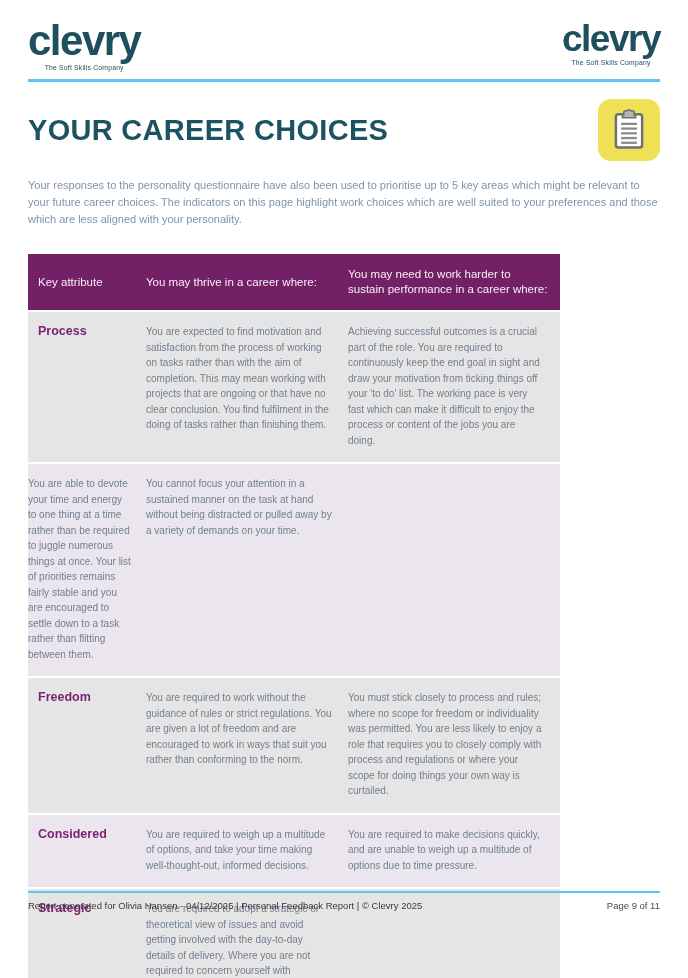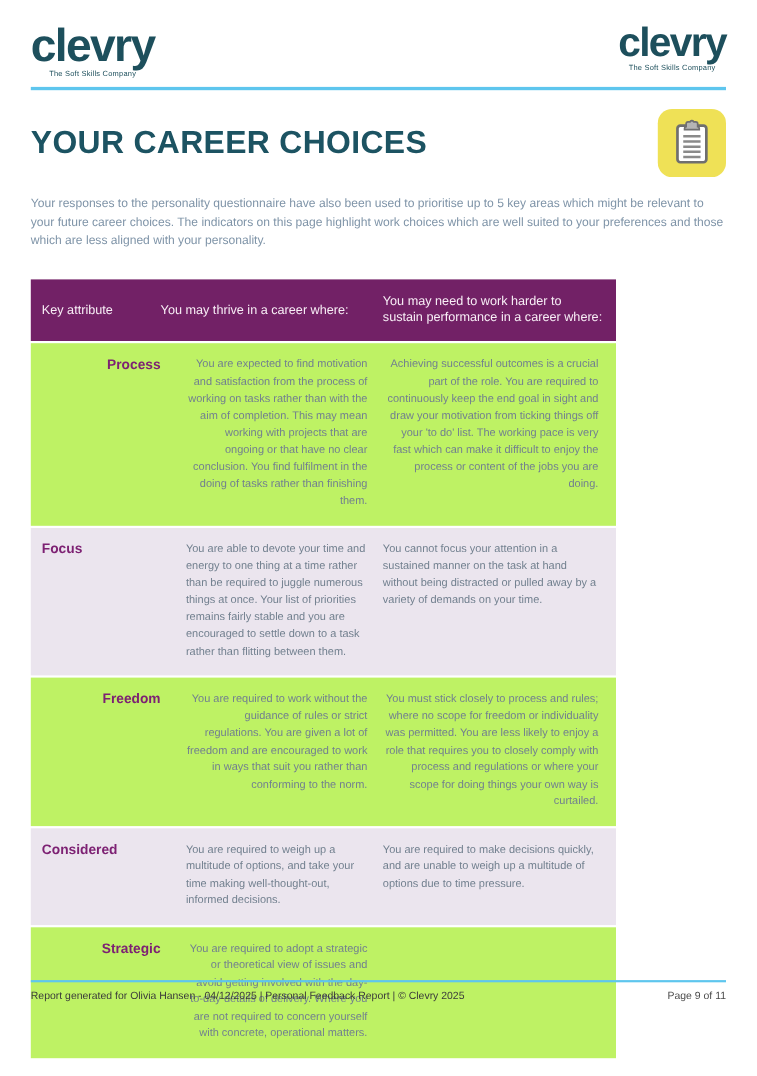--- a/index.html
+++ b/index.html
@@ -88,34 +88,34 @@
     font-size: 11.5px;
   }
   .th-key { padding-left: 10px; }
   .th-harder { max-width: 238px; padding-right: 10px; line-height: 1.35; }
   .trow {
     display: grid;
     grid-template-columns: 118px 202px 1fr;
     margin-top: 2px;
     padding: 12px 0 14px 0;
   }
-  .trow.odd  { background: #bef264; text-align: right; }
+  .trow.odd  { background: #e5e5e5; }
   .trow.even { background: #ebe5ee; }
   .attr {
     color: #7d2173;
     font-weight: 700;
     font-size: 12.5px;
     padding-left: 10px;
   }
   .cell {
     color: #72808f;
     font-size: 10px;
     line-height: 1.55;
   }
-  .cell.thrive { padding-right: 14px; margin-left: 23px; }
+  .cell.thrive { padding-right: 14px; }
   .cell.harder { padding-right: 16px; }
 
   
   .footer {
     position: absolute;
     left: 28px; right: 28px;
     top: 891px;
   }
   .foot-rule { height: 2px; background: #5ec6ee; }
   .foot-text {
@@ -169,21 +169,20 @@
       <div class="th th-harder">You may need to work harder to sustain performance in a career where:</div>
     </div>
 
     <div class="trow odd">
       <div class="attr">Process</div>
       <div class="cell thrive">You are expected to find motivation and satisfaction from the process of working on tasks rather than with the aim of completion. This may mean working with projects that are ongoing or that have no clear conclusion. You find fulfilment in the doing of tasks rather than finishing them.</div>
       <div class="cell harder">Achieving successful outcomes is a crucial part of the role. You are required to continuously keep the end goal in sight and draw your motivation from ticking things off your 'to do' list. The working pace is very fast which can make it difficult to enjoy the process or content of the jobs you are doing.</div>
     </div>
 
     <div class="trow even">
-      <div class="attr">Focus</div>
       <div class="cell thrive">You are able to devote your time and energy to one thing at a time rather than be required to juggle numerous things at once. Your list of priorities remains fairly stable and you are encouraged to settle down to a task rather than flitting between them.</div>
       <div class="cell harder">You cannot focus your attention in a sustained manner on the task at hand without being distracted or pulled away by a variety of demands on your time.</div>
     </div>
 
     <div class="trow odd">
       <div class="attr">Freedom</div>
       <div class="cell thrive">You are required to work without the guidance of rules or strict regulations. You are given a lot of freedom and are encouraged to work in ways that suit you rather than conforming to the norm.</div>
       <div class="cell harder">You must stick closely to process and rules; where no scope for freedom or individuality was permitted. You are less likely to enjoy a role that requires you to closely comply with process and regulations or where your scope for doing things your own way is curtailed.</div>
     </div>
 

